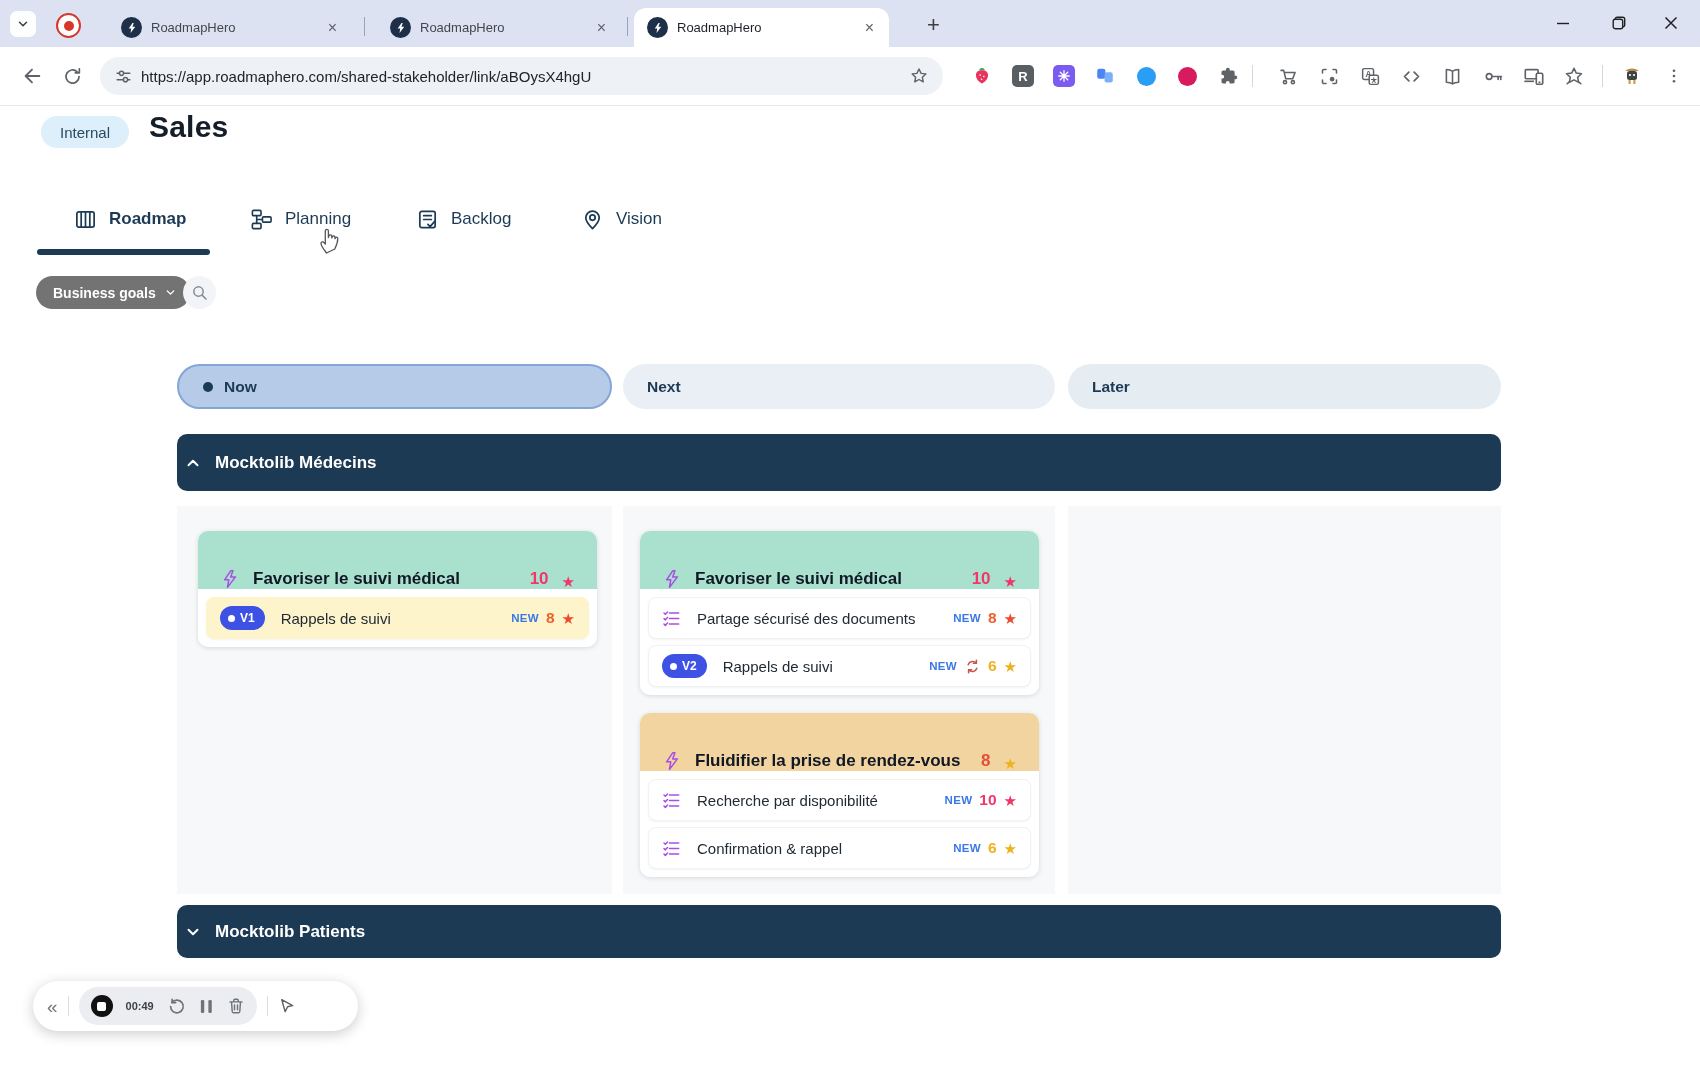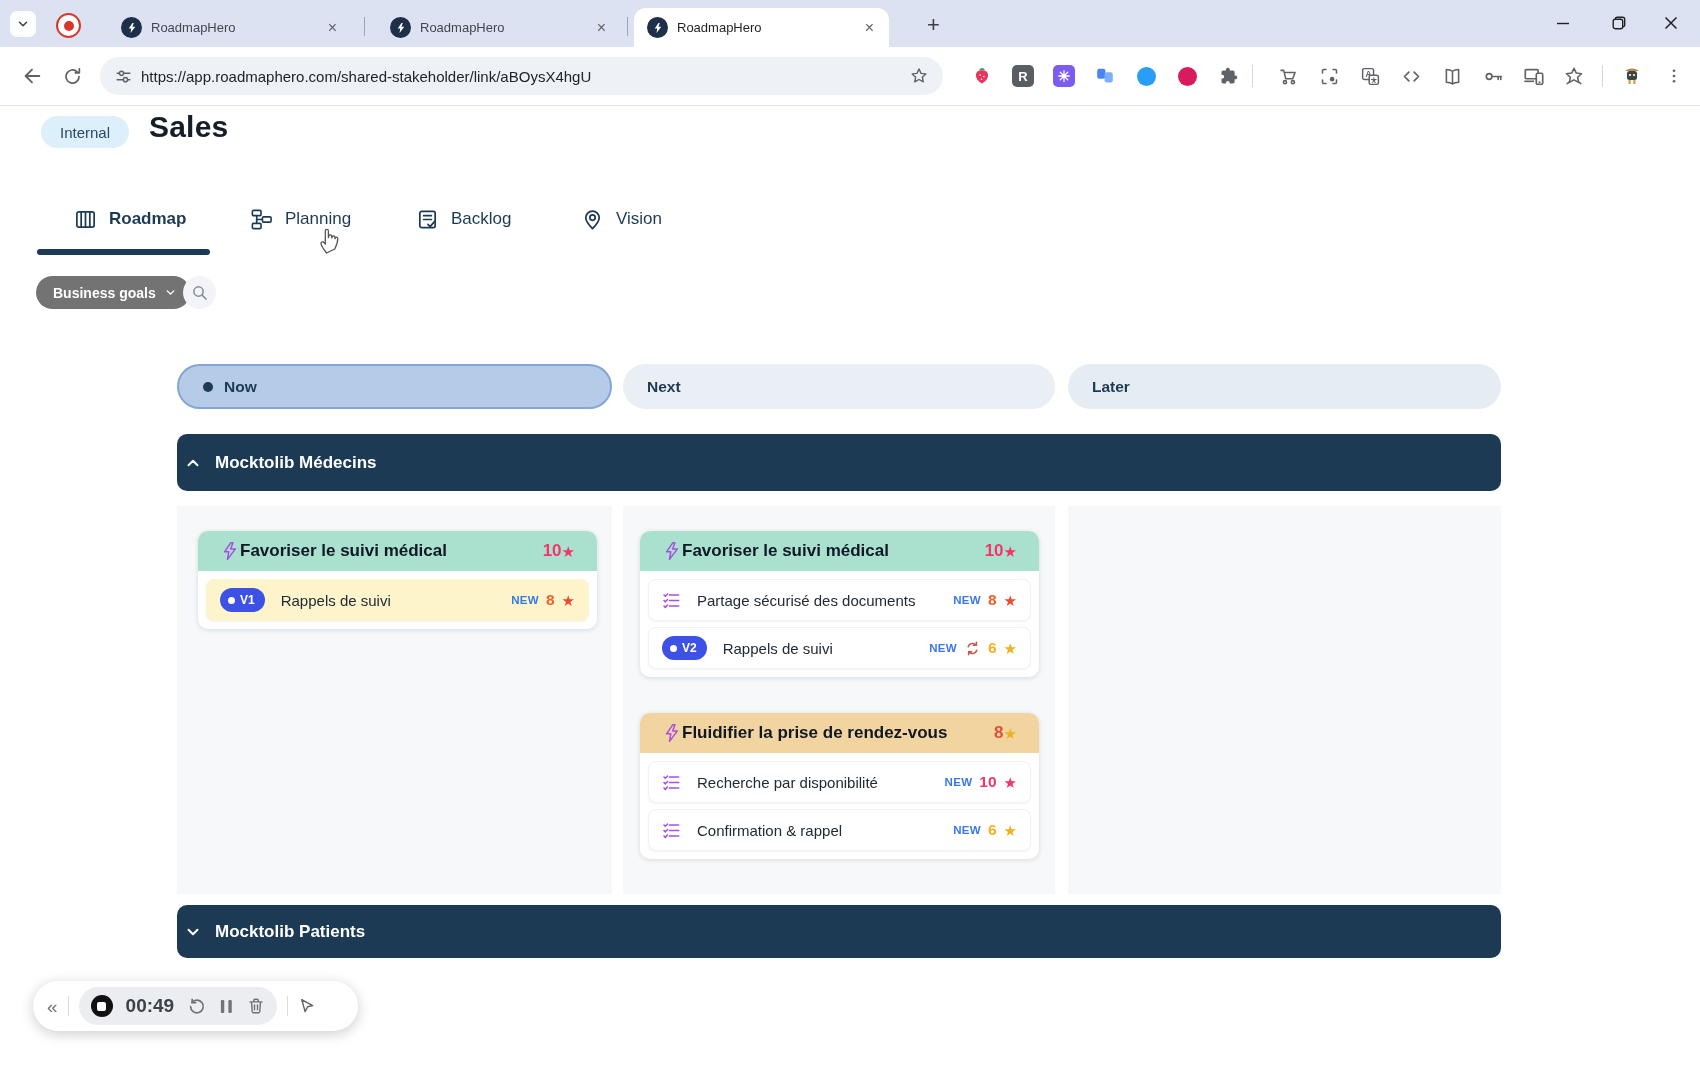--- a/index.html
+++ b/index.html
@@ -58,21 +58,21 @@
   .col-bg{position:absolute;top:506px;height:388px;background:#f6f8f9;}
   .col-pill{position:absolute;top:364px;height:45px;border-radius:24px;box-sizing:border-box;display:flex;align-items:center;
             font-size:15.5px;font-weight:700;color:#1d3a55;padding:0 24px;gap:11px;}
   .col-pill.now{background:#b5cbe8;border:2px solid #84a6d6;}
   .col-pill .dot{width:10px;height:10px;border-radius:50%;background:#1d3a55;}
   .section-bar{position:absolute;left:177px;width:1324px;background:#1d3a55;border-radius:10px;display:flex;align-items:center;
                gap:13px;padding:0 7px;box-sizing:border-box;color:#fff;}
   .section-bar .ttl{font-size:17px;font-weight:700;}
 
   .card{position:absolute;width:399px;background:#ffffff;border-radius:10px;box-shadow:0 1px 5px rgba(25,45,70,.14);}
-  .card-header{height:40px;border-radius:10px 10px 0 0;display:flex;align-items:center;gap:0;padding:0 22px;box-sizing:border-box;}
+  .card-header{height:58px;border-radius:10px 10px 0 0;display:flex;align-items:flex-end;gap:13px;padding:0 22px;box-sizing:border-box;}
   .card-header.mint{background:#a9e1ce;}
   .card-header.tan{background:#f2d4a0;}
   .card-header .cttl{font-size:17px;font-weight:700;color:#101826;flex:1;white-space:nowrap;}
   .card-body{padding:8px;display:flex;flex-direction:column;gap:6px;}
   .row{height:42px;border-radius:8px;display:flex;align-items:center;gap:16px;padding:0 13px;box-sizing:border-box;
        background:#fff;border:1px solid #f0f2f4;box-shadow:0 1px 2px rgba(0,0,0,.05);font-size:15px;color:#222b35;}
   .row.yellow{background:#fdf4cb;border-color:#fdf4cb;}
   .row .rtxt{flex:1;white-space:nowrap;overflow:hidden;}
   .row-right{display:flex;align-items:center;gap:7px;}
   .tag-new{font-size:11.5px;font-weight:700;color:#3b78e7;letter-spacing:.3px;}
@@ -87,21 +87,21 @@
   .vbadge b{font-size:12px;font-weight:700;}
   .purple{color:#a84fe3;}
 
   
   .recorder{position:absolute;left:33px;top:981px;width:325px;height:50px;border-radius:25px;background:#fff;
             box-shadow:0 3px 14px rgba(0,0,0,.20);display:flex;align-items:center;padding:0 14px;box-sizing:border-box;gap:10px;}
   .rec-sep{width:1px;height:20px;background:#dadce2;}
   .rec-inner{height:38px;border-radius:19px;background:#ebedf0;display:flex;align-items:center;gap:13px;padding:0 12px;}
   .stopbtn{width:22px;height:22px;border-radius:50%;background:#111;display:flex;align-items:center;justify-content:center;}
   .stopbtn i{width:9px;height:9px;border-radius:2px;background:#fff;}
-  .rec-time{font-size:19px;font-weight:600;color:#3d4248;}
+  .rec-time{font-size:11px;font-weight:600;color:#3d4248;}
   .chev2{font-size:19px;color:#6f757d;line-height:1;}
   .grey-ic{color:#6d7379;display:flex;align-items:center;justify-content:center;}
 </style>
 </head>
 <body>
 
 <svg width="0" height="0" style="position:absolute">
   <defs>
     <symbol id="i-bolt" viewBox="0 0 24 24">
         <path d="M13 2 L5.5 13 H10.5 L9 22 L18.5 9.5 H12.8 L15.5 2 Z" fill="none" stroke="currentColor" stroke-width="1.8" stroke-linejoin="round"></path>

